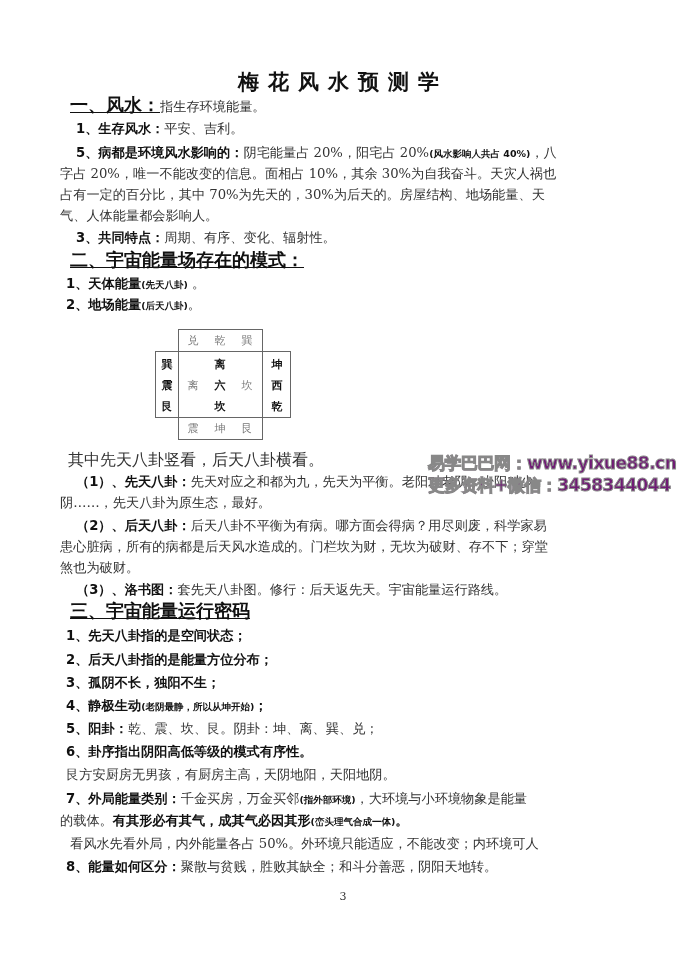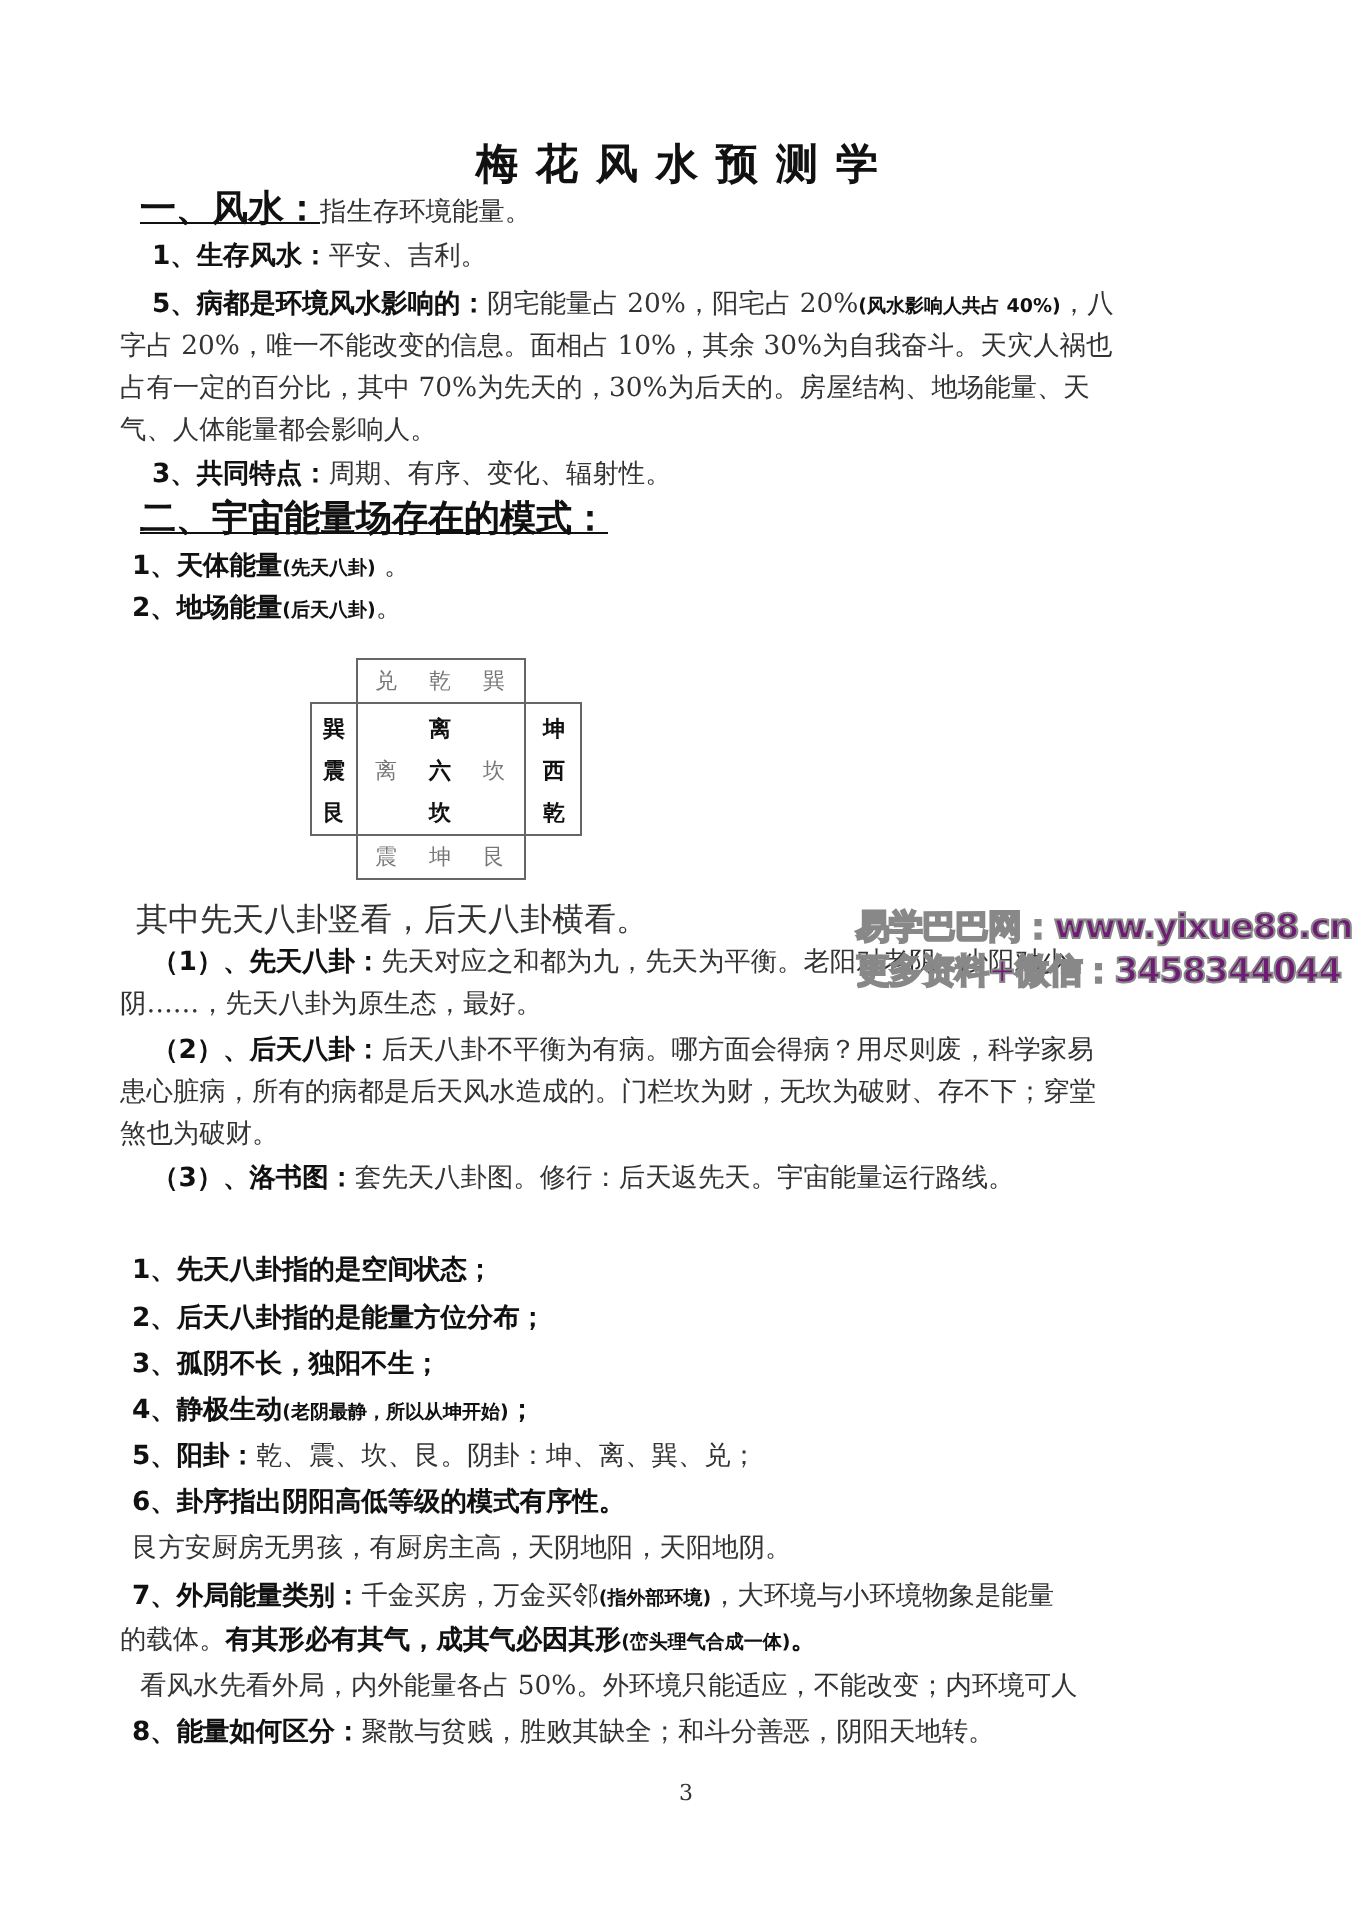--- a/index.html
+++ b/index.html
@@ -91,20 +91,23 @@
   <div class="line" style="left:60px; top:493px;">阴……，先天八卦为原生态，最好。</div>
   <div class="line" style="left:76px; top:516px;">
     <span class="b">（2）、后天八卦：</span><span>后天八卦不平衡为有病。哪方面会得病？用尽则废，科学家易</span>
   </div>
   <div class="line" style="left:60px; top:537px;">患心脏病，所有的病都是后天风水造成的。门栏坎为财，无坎为破财、存不下；穿堂</div>
   <div class="line" style="left:60px; top:558px;">煞也为破财。</div>
   <div class="line" style="left:76px; top:580px;">
     <span class="b">（3）、洛书图：</span><span>套先天八卦图。修行：后天返先天。宇宙能量运行路线。</span>
   </div>
 
+  <div class="line" style="left:70px; top:601px;">
+    <span class="h1">三、宇宙能量运行密码</span>
+  </div>
   <div class="line b" style="left:66px; top:626px;">1、先天八卦指的是空间状态；</div>
   <div class="line b" style="left:66px; top:650px;">2、后天八卦指的是能量方位分布；</div>
   <div class="line b" style="left:66px; top:673px;">3、孤阴不长，独阳不生；</div>
   <div class="line" style="left:66px; top:696px;">
     <span class="b">4、静极生动</span><span class="small">(老阴最静，所以从坤开始)</span><span class="b">；</span>
   </div>
   <div class="line" style="left:66px; top:719px;">
     <span class="b">5、阳卦：</span><span>乾、震、坎、艮。阴卦：坤、离、巽、兑；</span>
   </div>
   <div class="line b" style="left:66px; top:742px;text-align:right;">6、卦序指出阴阳高低等级的模式有序性。</div>

